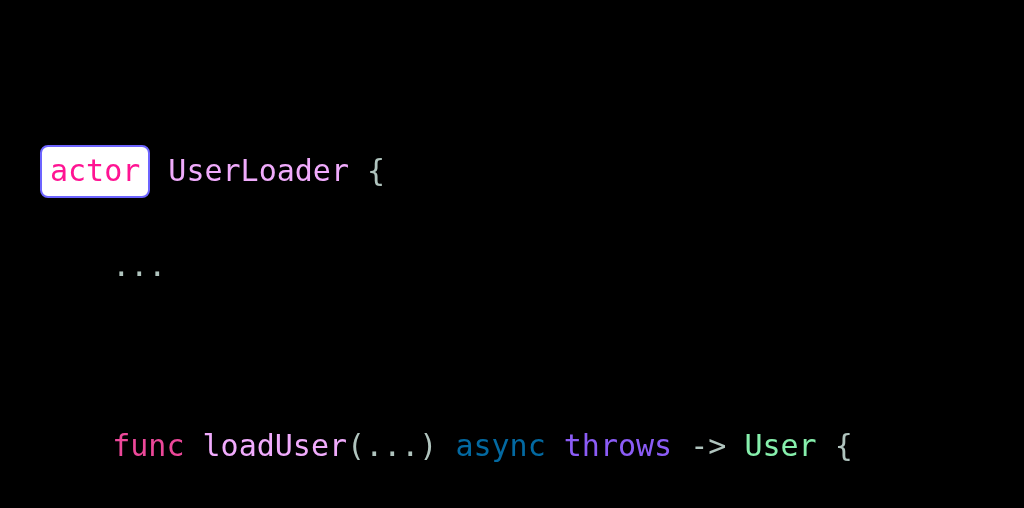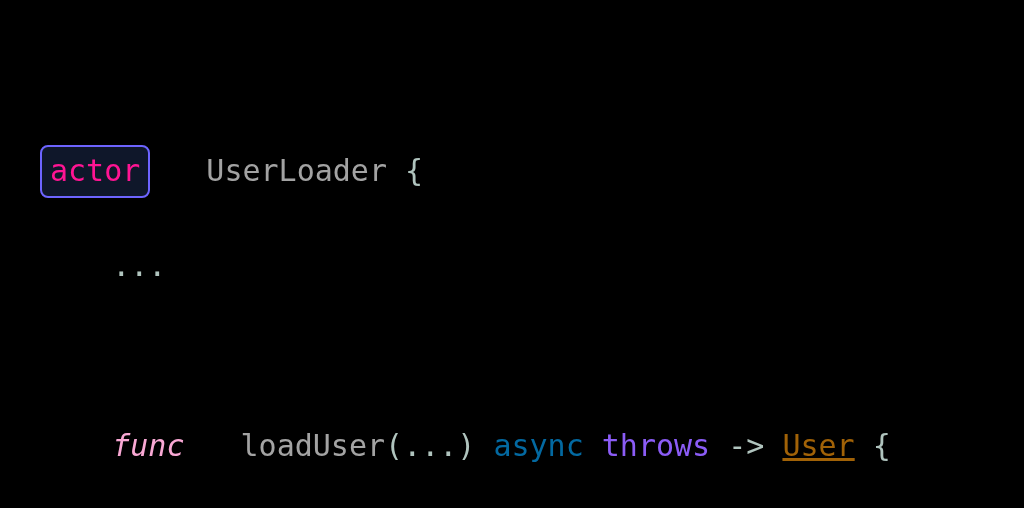--- a/index.html
+++ b/index.html
@@ -19,52 +19,49 @@
     }
     .code-block {
       white-space: pre;
     }
     .line {
       display: block;
       min-height: 45px;
     }
     .keyword-actor {
       color: #ff1493;
-      background: #0f172a;
+      background: #ffffff;
       border: 2px solid #6d64ff;
       border-radius: 8px;
       padding: 1px 8px 3px 8px;
       display: inline-block;
     }
     .keyword-func {
-      color: #f9a8d4;
-      font-style: italic;
+      color: #ec4899;
     }
     .keyword-async {
       color: #0369a1;
     }
     .keyword-throws {
       color: #8b5cf6;
     }
     .type-name {
-      color: #a16207;
-      text-decoration: underline;
+      color: #86efac;
     }
     .default-text {
       color: #b0c4be;
     }
     .brace {
       color: #b0c4be;
     }
     .paren {
       color: #b0c4be;
     }
     .identifier {
-      color: #a3a3a3;
-      padding-left: 38px;
+      color: #f0abfc;
     }
     .ellipsis {
       color: #b0c4be;
     }
     .arrow {
       color: #b0c4be;
     }
     .indent {
       display: inline-block;
     }

